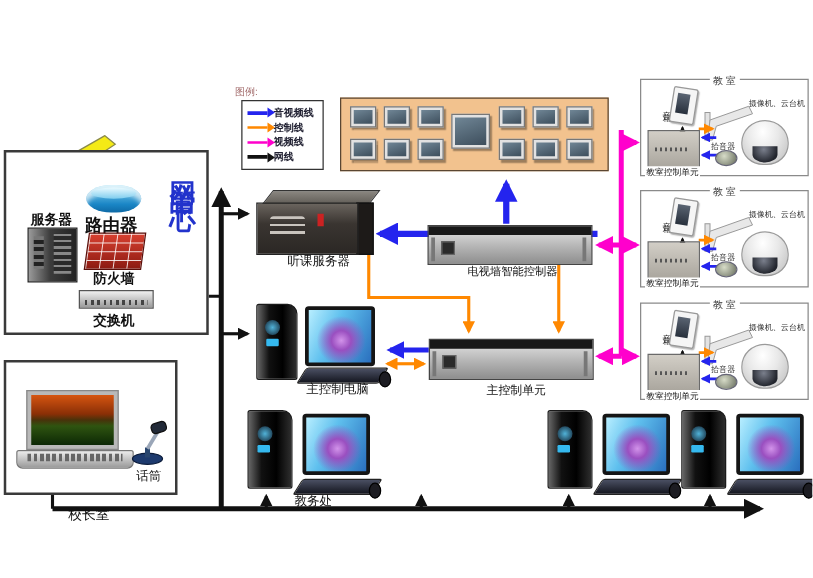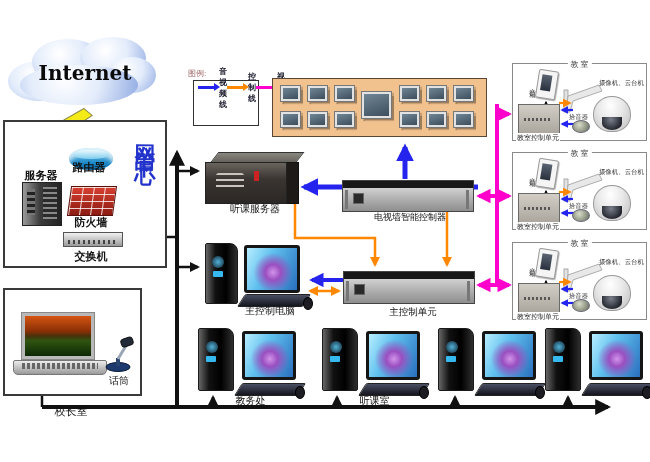--- a/index.html
+++ b/index.html
@@ -39,22 +39,22 @@
     background:linear-gradient(#e04838,#9c1f16);border:1px solid #5a0f0a;
     background-image:linear-gradient(rgba(255,255,255,.85) 1px,transparent 1px),
       linear-gradient(90deg,rgba(255,255,255,.85) 1px,transparent 1px),
       linear-gradient(#d84030,#8c1b12);background-size:11px 7px,11px 7px,100% 100%;}
   .switch{position:absolute;left:58px;top:110px;width:58px;height:13px;border:1px solid #555;
     background:linear-gradient(#f0f0f0,#9a9a9a);}
   .switch i{position:absolute;left:4px;bottom:2px;width:50px;height:4px;display:block;
     background:repeating-linear-gradient(90deg,#444 0 2px,transparent 2px 5px);}
 
   
-  #legend{left:193px;top:80px;width:66px;height:46px;border:1px solid #333;background:#fff;
-    display:flex;flex-direction:row;justify-content:space-evenly;padding:2px 4px;box-sizing:border-box;}
+  #legend{left:193px;top:80px;width:66px;height:56px;border:1px solid #333;background:#fff;
+    display:flex;flex-direction:column;justify-content:space-evenly;padding:2px 4px;box-sizing:border-box;}
   #legend-title{position:absolute;left:188px;top:68px;font-size:8px;color:#a06868;}
   .lg-row{display:flex;align-items:center;height:9px;}
   .lg-line{width:16px;height:2.5px;background:var(--c);position:relative;margin-right:5px;flex:none;}
   .lg-line::after{content:"";position:absolute;right:-6px;top:-2.8px;border-left:6px solid var(--c);
     border-top:4px solid transparent;border-bottom:4px solid transparent;}
   .lg-label{font-size:8px;color:#223;font-weight:bold;transform-origin:left center;}
 
   
   #tvwall{left:272px;top:78px;width:213px;height:57px;background:#f2c28e;border:1px solid #5a4632;}
   #tvwall-title{position:absolute;left:330px;top:58px;width:100px;text-align:center;
@@ -186,39 +186,31 @@
     <line x1="324" y1="291" x2="339" y2="291" stroke="#ff8800" stroke-width="2.5" marker-end="url(#mo)"></line>
 
     <line x1="497" y1="104" x2="497" y2="285" stroke="#ff00cc" stroke-width="4"></line>
     <line x1="497" y1="114" x2="509" y2="114" stroke="#ff00cc" stroke-width="4" marker-end="url(#mm)"></line>
     <line x1="497" y1="196" x2="509" y2="196" stroke="#ff00cc" stroke-width="4" marker-end="url(#mm)"></line>
     <line x1="497" y1="196" x2="479" y2="196" stroke="#ff00cc" stroke-width="4" marker-end="url(#mm)"></line>
     <line x1="497" y1="285" x2="509" y2="285" stroke="#ff00cc" stroke-width="4" marker-end="url(#mm)"></line>
     <line x1="497" y1="285" x2="479" y2="285" stroke="#ff00cc" stroke-width="4" marker-end="url(#mm)"></line>
   </svg>
 
-  <div class="abs" id="cloud" style="left:8px;top:35px;width:150px;height:75px;">
-    <div class="cloud-blob" style="left:0;top:26px;width:62px;height:40px;"></div>
-    <div class="cloud-blob" style="left:24px;top:4px;width:72px;height:46px;"></div>
-    <div class="cloud-blob" style="left:72px;top:2px;width:66px;height:42px;"></div>
-    <div class="cloud-blob" style="left:98px;top:22px;width:50px;height:36px;"></div>
-    <div class="cloud-blob" style="left:12px;top:30px;width:118px;height:40px;"></div>
-    <div id="internet-text">Internet</div>
-  </div>
 
   <svg class="abs" style="left:50px;top:98px;" width="46" height="56" viewBox="0 0 46 56">
     <polygon points="26,0 6,22 15,21 2,42 34,18 24,19 36,4" fill="#f4ea16" stroke="#8a8a4a" stroke-width="1" transform="rotate(18 23 28) translate(2 8)"></polygon>
   </svg>
 
   <div class="abs" id="nmc">
     <div id="nmc-title">网管中心</div>
     <div class="router">
         <i></i>
       </div>
-    <div class="lbl lbl-b" style="left:58px;top:38px;width:52px;font-size:11px;">路由器</div>
+    <div class="lbl lbl-b" style="left:58px;top:50px;width:52px;font-size:14px;">路由器</div>
     <div class="lbl lbl-b" style="left:10px;top:46px;width:52px;font-size:11px;">服务器</div>
     <div class="srv-tower">
         <i></i>
         <b></b>
       </div>
     <div class="firewall"></div>
     <div class="lbl lbl-b" style="left:60px;top:93px;width:52px;font-size:11px;">防火墙</div>
     <div class="switch">
         <i></i>
       </div>
@@ -418,29 +410,20 @@
 
   <div class="pc" style="left:198px;top:326px;">
     <div class="tower"></div>
     <div class="mscr">
         <i></i>
       </div>
     <div class="kbd"></div>
     <div class="mouse"></div>
     <div class="lbl">教务处</div>
   </div>
-  <div class="pc" style="left:322px;top:326px;">
-    <div class="tower"></div>
-    <div class="mscr">
-        <i></i>
-      </div>
-    <div class="kbd"></div>
-    <div class="mouse"></div>
-    <div class="lbl">听课室</div>
-  </div>
   <div class="pc" style="left:438px;top:326px;">
     <div class="tower"></div>
     <div class="mscr">
         <i></i>
       </div>
     <div class="kbd"></div>
     <div class="mouse"></div>
   </div>
   <div class="pc" style="left:545px;top:326px;">
     <div class="tower"></div>

